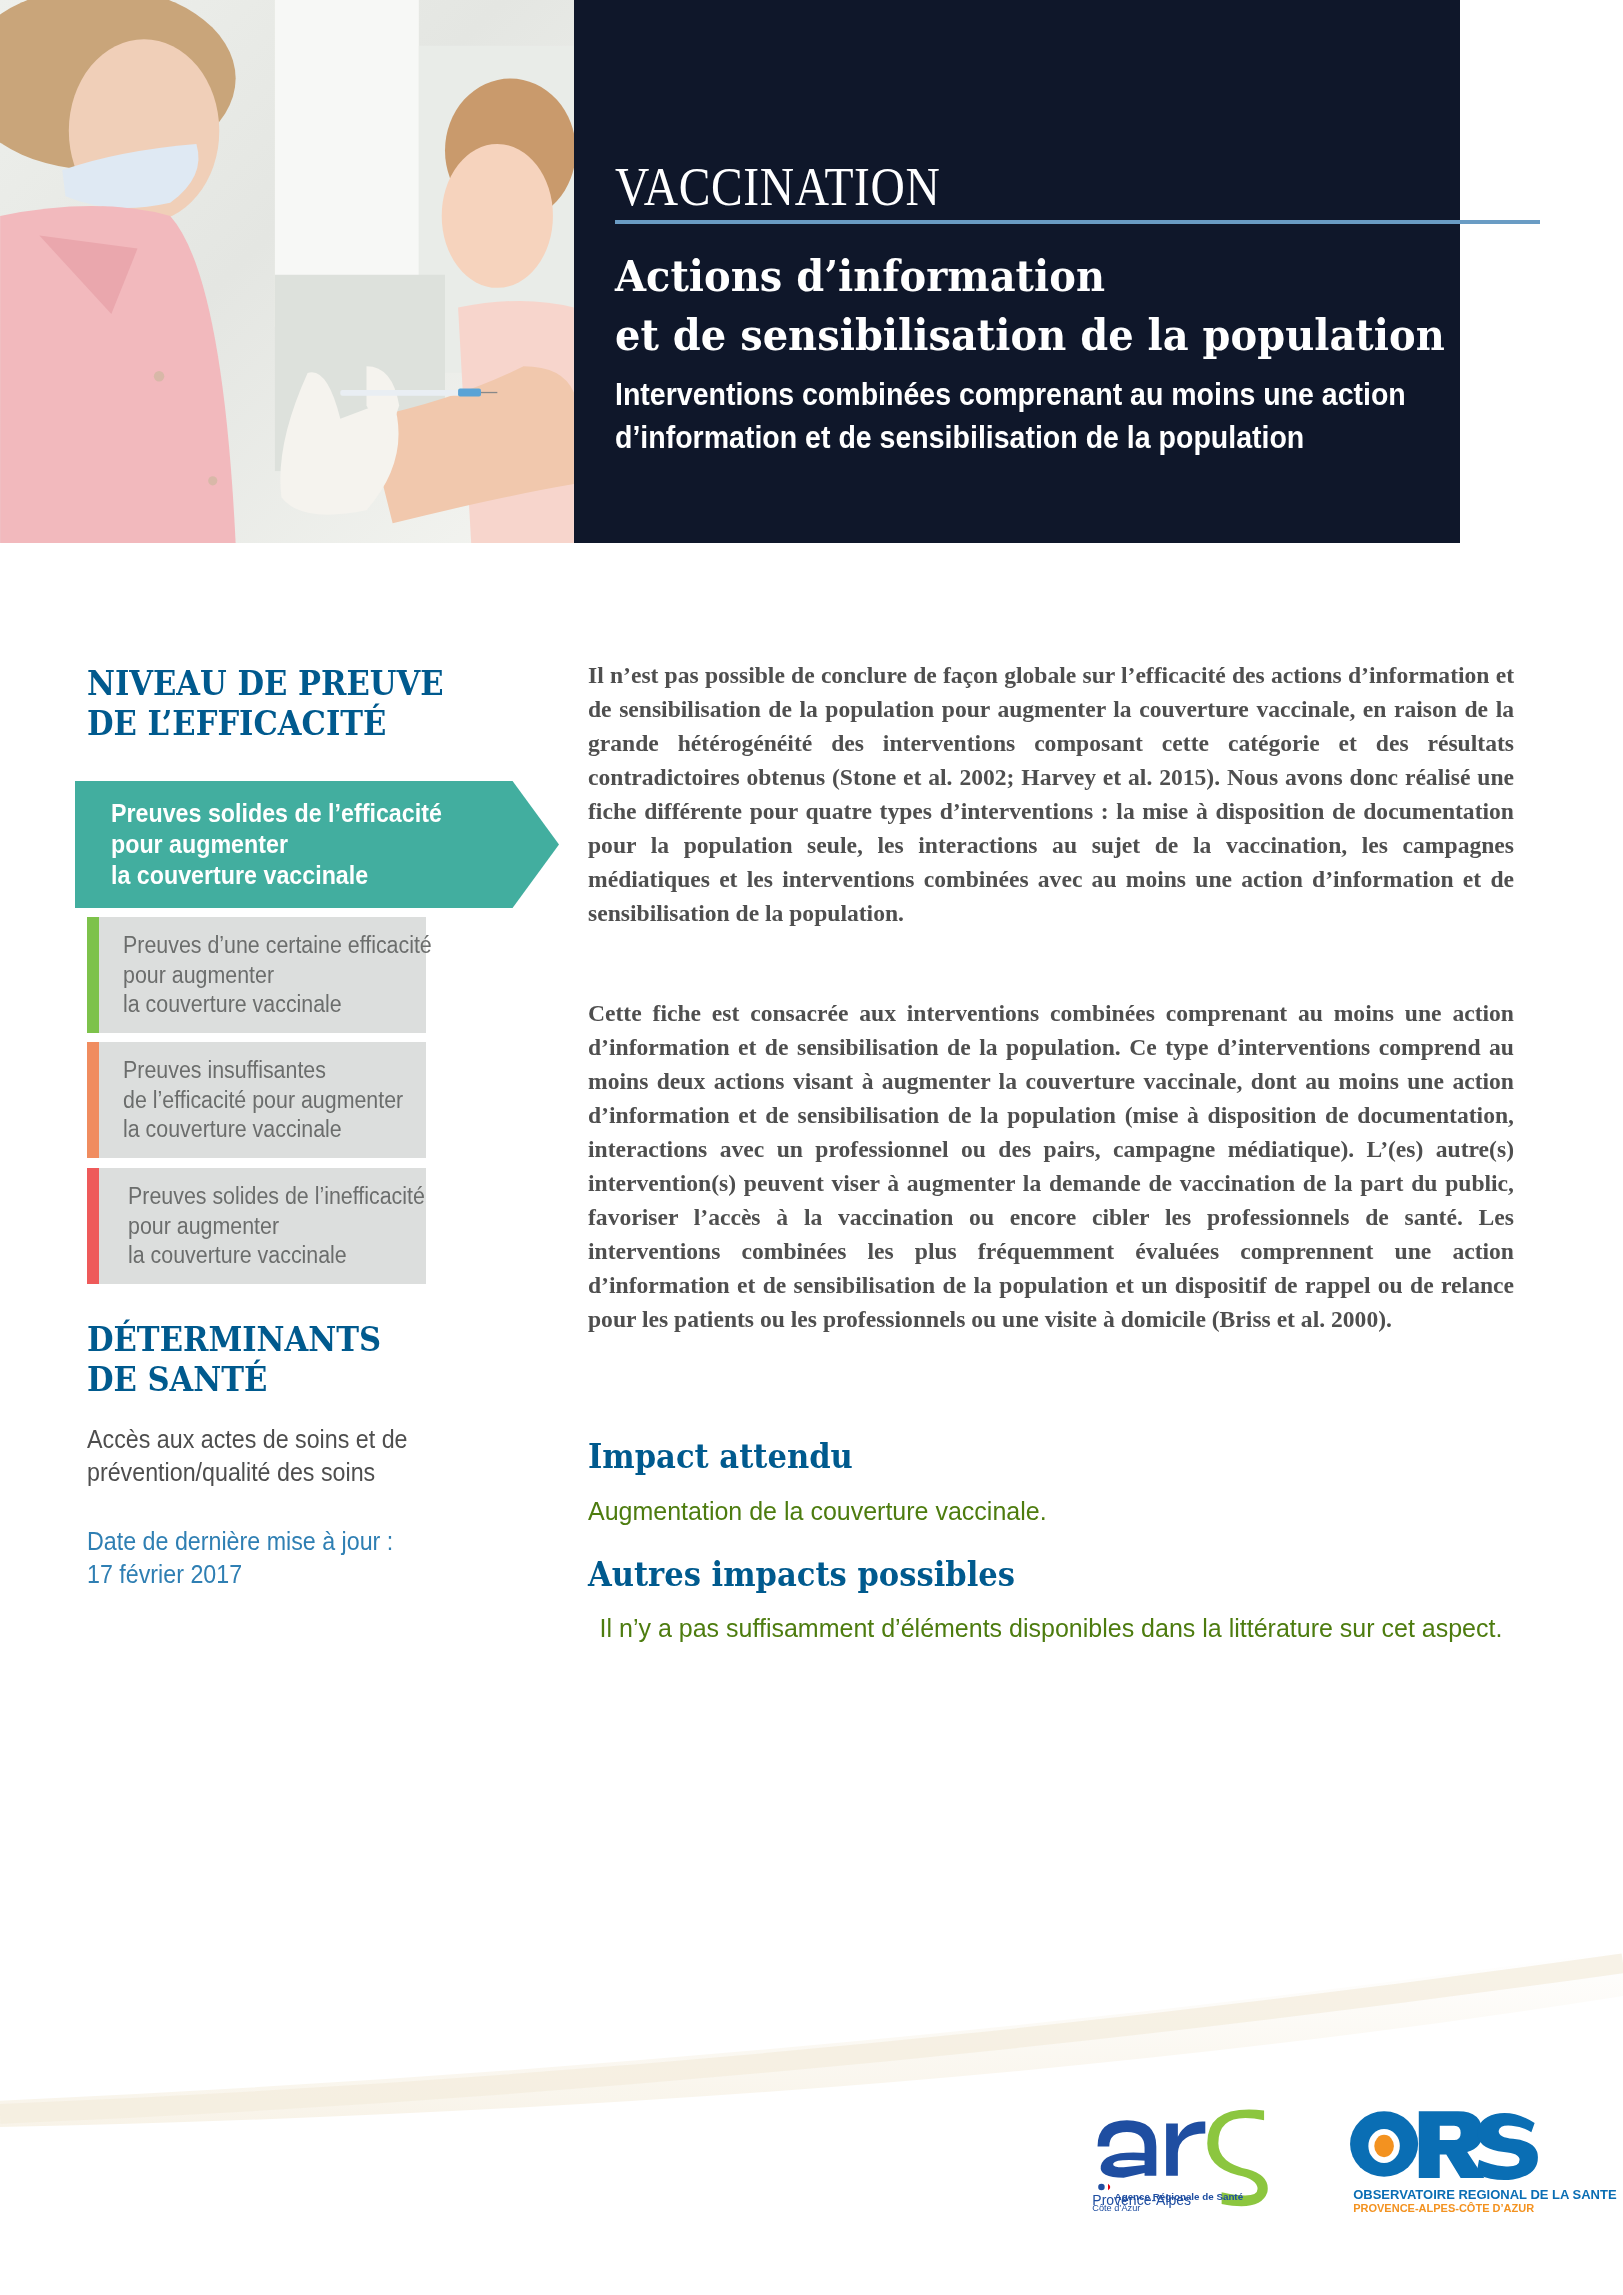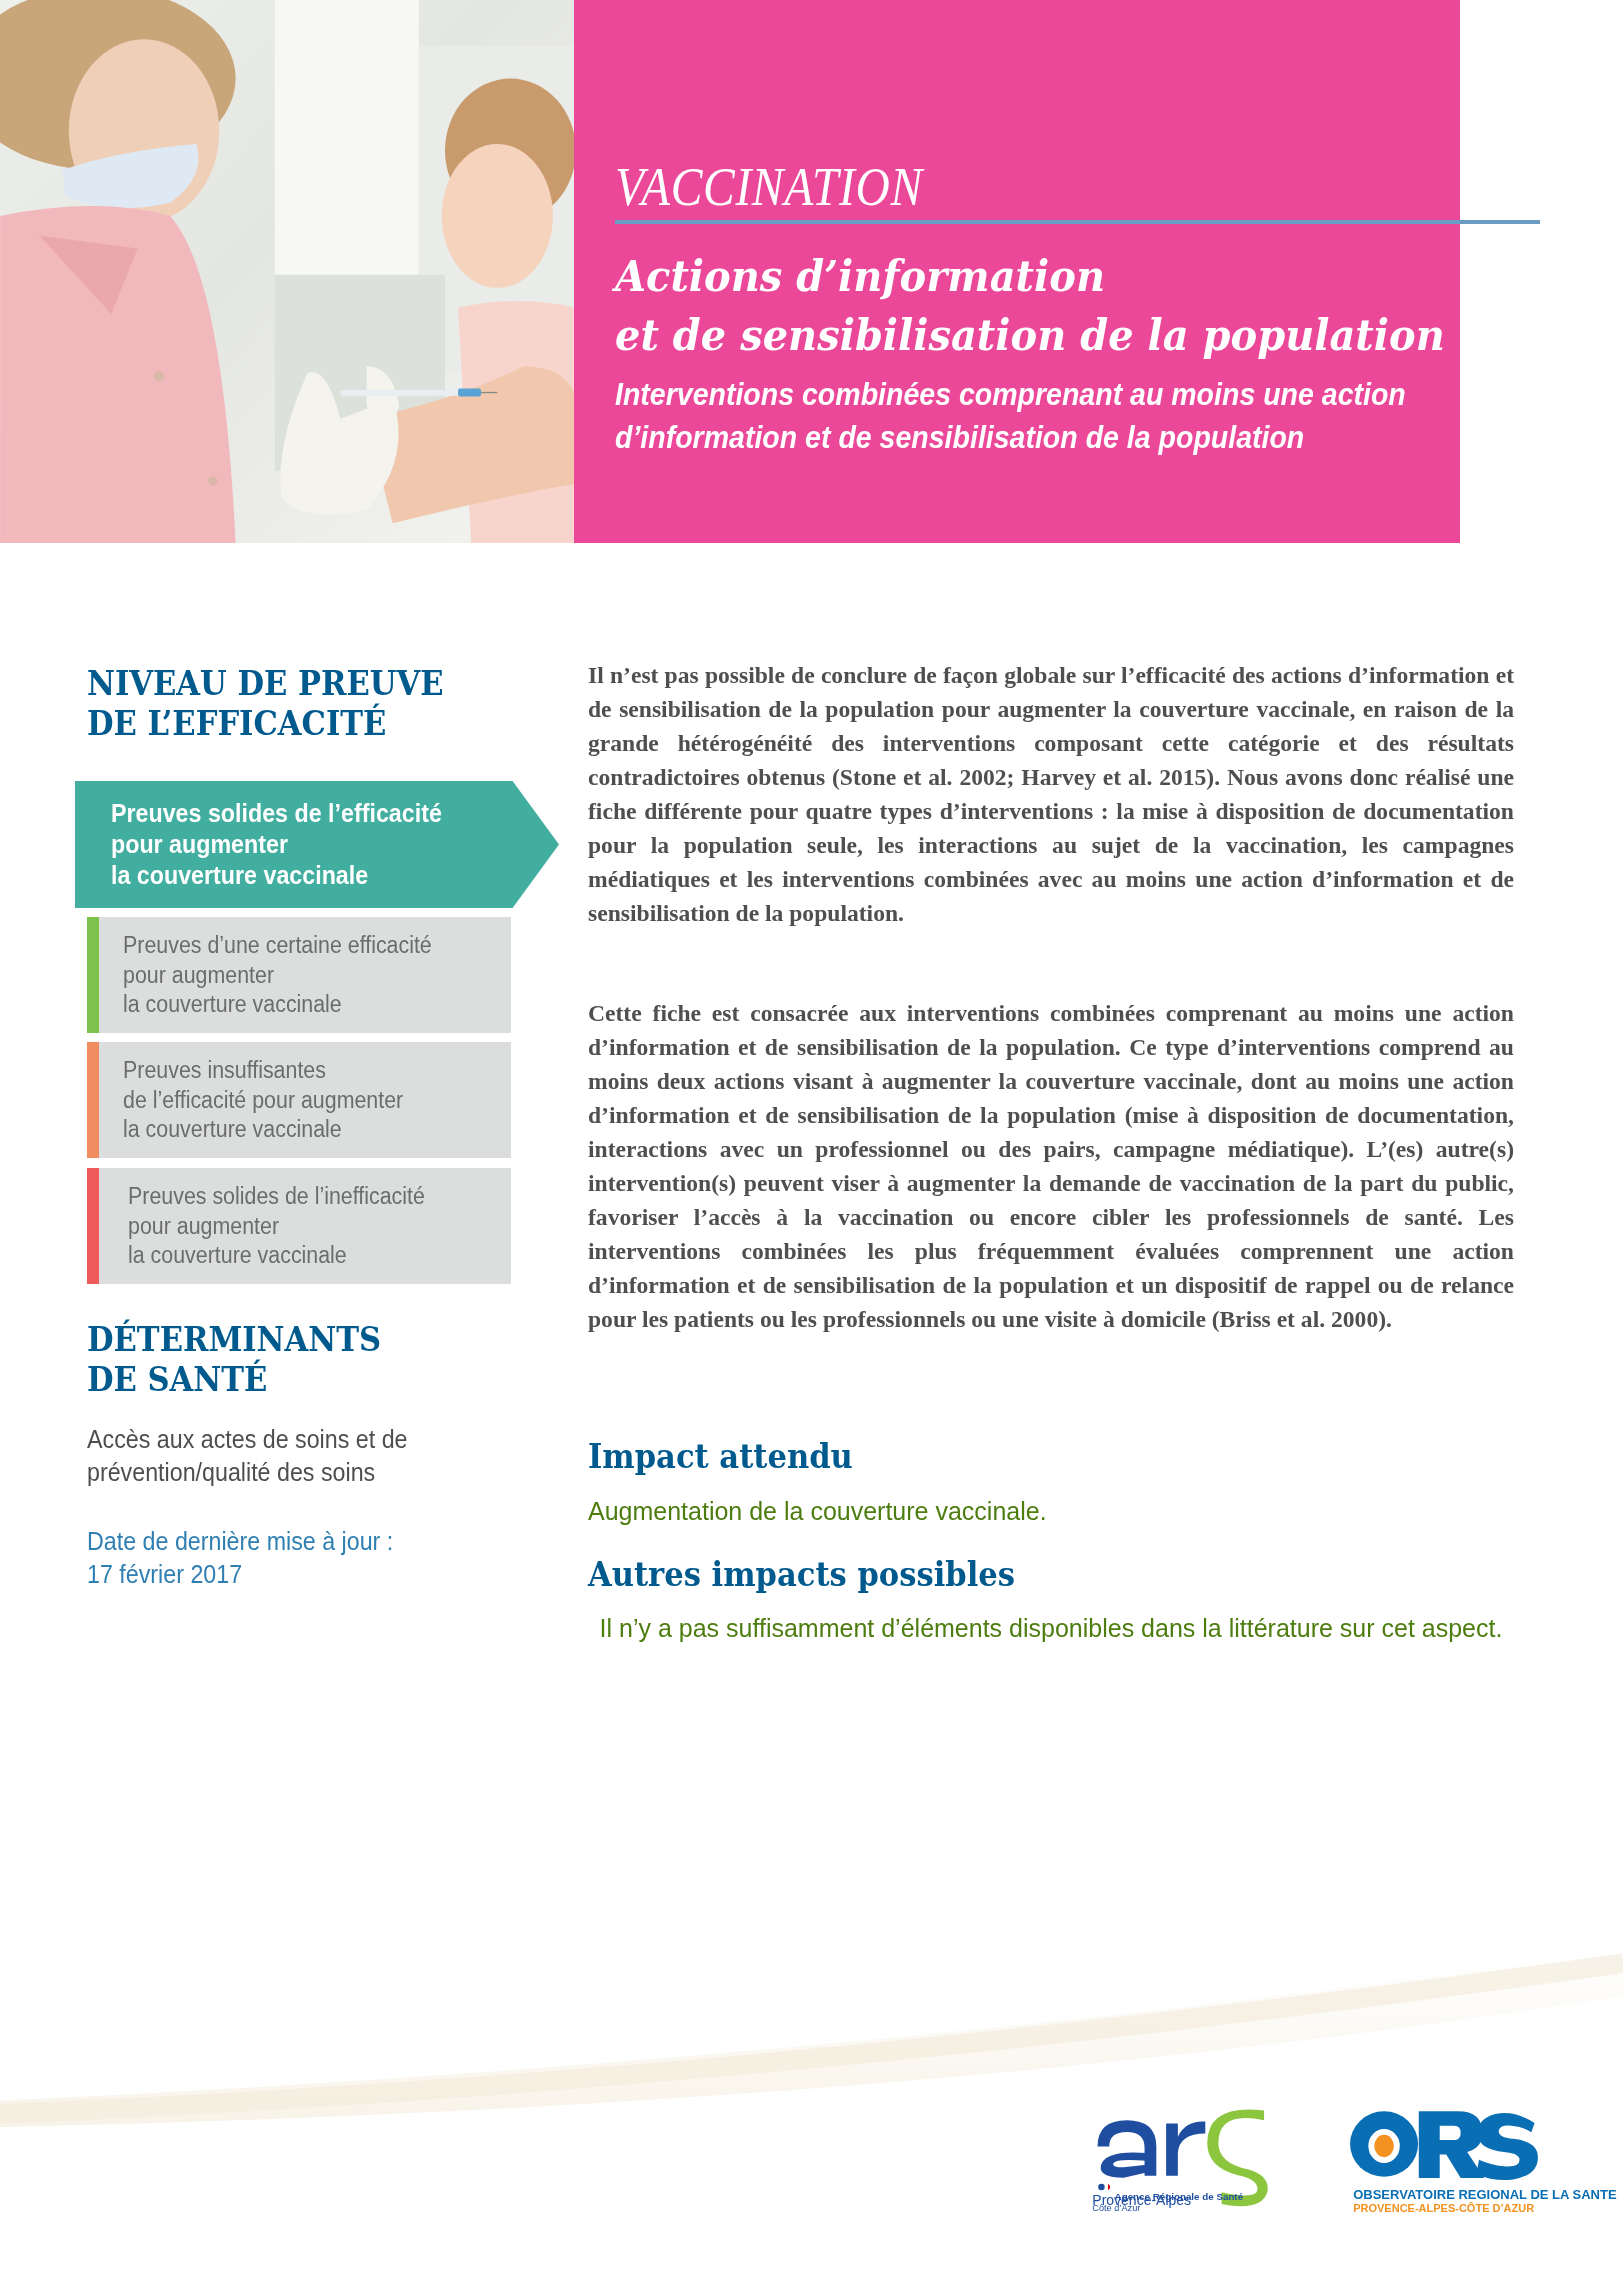--- a/index.html
+++ b/index.html
@@ -8,21 +8,21 @@
 
     
     .photo {
       position: absolute; left: 0; top: 0; width: 574px; height: 543px; overflow: hidden;
       background: linear-gradient(135deg, #eef0ec 0%, #e4e6e2 45%, #f4f5f1 100%);
     }
     .photo svg { position: absolute; left: 0; top: 0; width: 574px; height: 543px; }
 
     
     .hero {
-      position: absolute; left: 574px; top: 0; width: 886px; height: 543px; background: #ec4899; font-style: italic;
+      position: absolute; left: 574px; top: 0; width: 886px; height: 543px; background: #0f172a;
     }
     .hero-kicker {
       position: absolute; left: 41px; top: 156px;
       font-family: "Liberation Serif", serif; font-weight: 400; font-size: 54px; letter-spacing: 0.7px;
       color: #ffffff; transform: scaleX(0.88); transform-origin: left top;
     }
     .hero-rule {
       position: absolute; left: 41px; top: 220px; width: 925px; height: 3.9px; background: #6a9cc4;
     }
     .hero-title {
@@ -49,21 +49,21 @@
       position: absolute; left: 75px; top: 781px; width: 484px; height: 127px;
     }
     .evidence-active svg { position: absolute; left: 0; top: 0; }
     .evidence-active .label {
       position: absolute; left: 36px; top: 17px; width: 419px;
       font-family: "Liberation Sans", sans-serif; font-weight: 700; font-size: 25px; line-height: 31px;
       color: #ffffff; transform: scaleX(0.93); transform-origin: left top;
     }
 
     .evidence-box {
-      position: absolute; left: 87px; width: 424px; height: 116px; background: #dcdedd; text-decoration: underline;
+      position: absolute; left: 87px; width: 339px; height: 116px; background: #dcdedd; text-decoration: underline;
     }
     .evidence-box .bar { position: absolute; left: 0; top: 0; width: 12.4px; height: 100%; }
     .evidence-box .label {
       position: absolute; left: 36px; top: 14.4px; width: 366px;
       font-family: "Liberation Sans", sans-serif; font-size: 23px; line-height: 29.4px;
       color: #6b6d6c; transform: scaleX(0.93); transform-origin: left top;
     }
     .ev-1 { top: 917px; }
     .ev-2 { top: 1042px; }
     .ev-3 { top: 1168px; }

